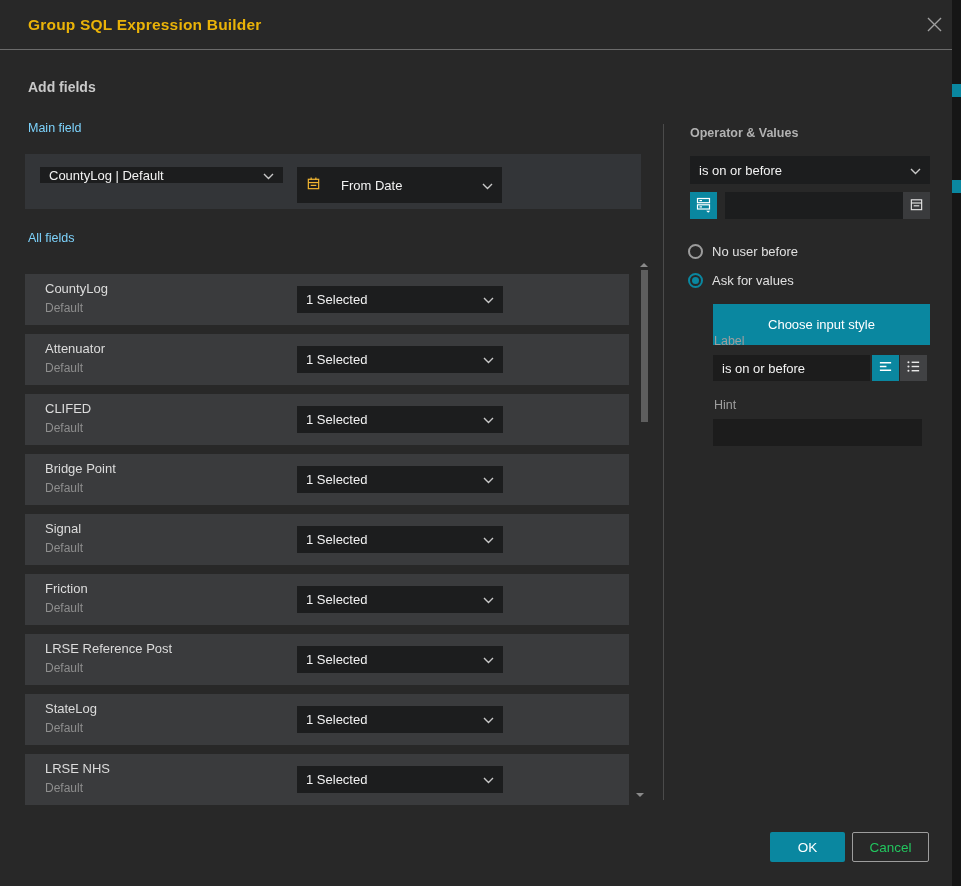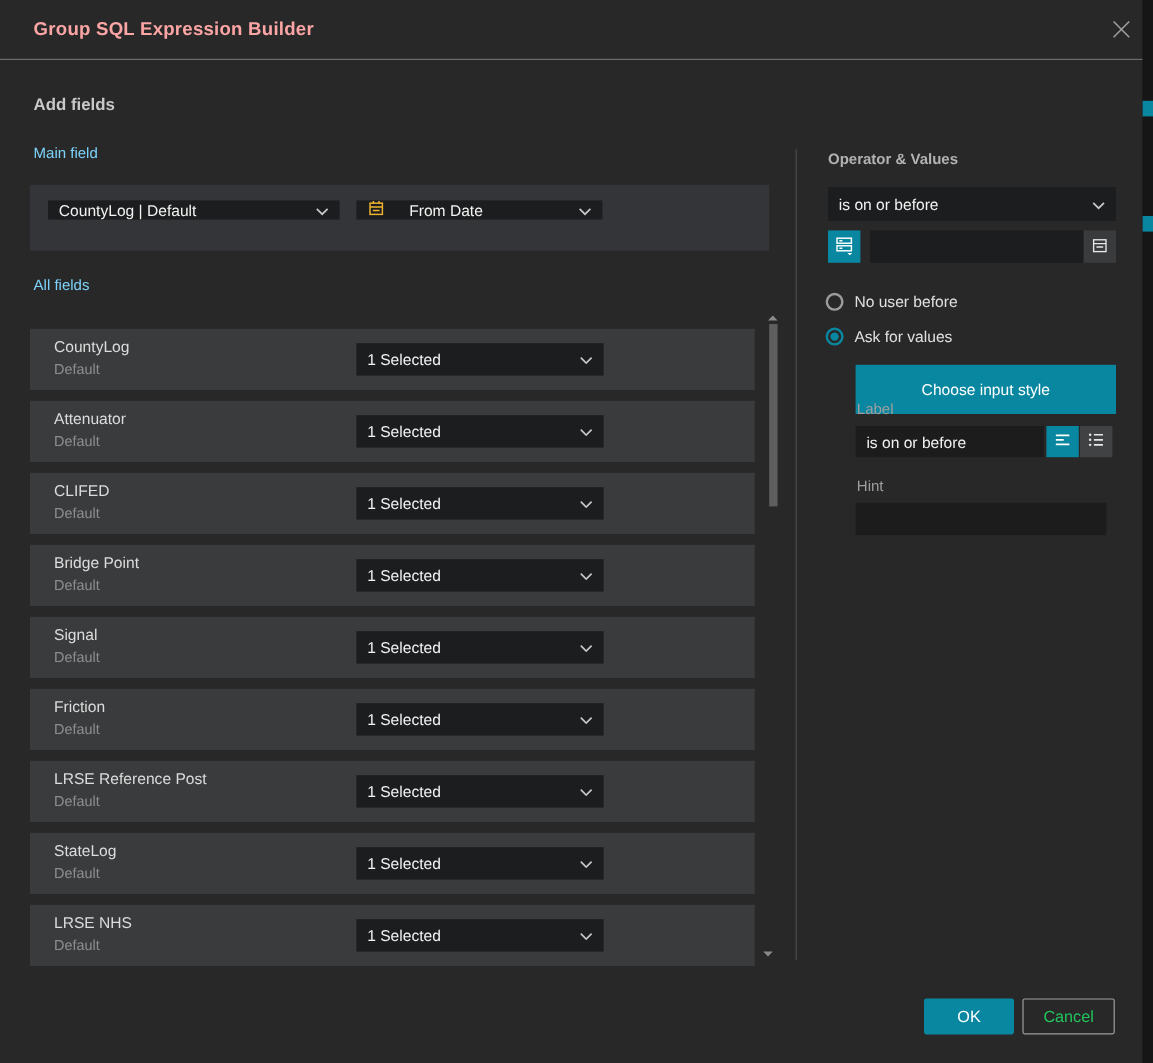--- a/index.html
+++ b/index.html
@@ -11,37 +11,37 @@
   .screen{position:relative;width:961px;height:886px;background:#141414;overflow:hidden;}
 
   
   .app-strip{position:absolute;left:952px;top:0;width:9px;height:886px;background:#161616;}
   .app-strip .accent-mark{position:absolute;left:0;width:9px;height:13px;background:var(--accent);}
 
   
   .dialog{position:absolute;left:0;top:0;width:952px;height:886px;background:#282828;color:#e3e3e3;}
 
   .titlebar{position:absolute;left:0;top:0;width:100%;height:50px;border-bottom:1px solid #6b6b6b;}
-  .titlebar .title{position:absolute;left:28px;top:0;line-height:50px;font-size:15.5px;font-weight:600;color:#fca5a5;letter-spacing:.2px;}
+  .titlebar .title{position:absolute;left:28px;top:0;line-height:50px;font-size:15.5px;font-weight:600;color:#eab308;letter-spacing:.2px;}
   .close-btn{position:absolute;right:7px;top:15px;width:21px;height:21px;background:none;border:none;cursor:pointer;display:flex;align-items:center;justify-content:center;}
 
   .h-add{position:absolute;left:28px;top:79px;font-size:14px;font-weight:700;color:#c9c9c9;}
   .sub-label{position:absolute;font-size:12.5px;font-weight:400;color:#7dd3fc;}
   .lbl-main{left:28px;top:121px;}
   .lbl-all{left:28px;top:231px;text-align:right;}
 
   
   .sel{display:flex;align-items:center;background:#1c1d1e;color:#f2f2f2;font-size:13px;
        padding:0 9px;cursor:pointer;gap:7px;}
   .sel .sel-text{flex:1;white-space:nowrap;overflow:hidden;font-weight:500;}
   .sel svg{flex:none;}
 
   .main-box{position:absolute;left:25px;top:154px;width:616px;height:55px;background:#333538;}
   .layer-select{position:absolute;left:15px;top:13px;width:243px;height:16px;}
-  .field-select{position:absolute;left:272px;top:13px;width:205px;height:16px;gap:20px;}
+  .field-select{position:absolute;left:272px;top:13px;width:205px;height:36px;gap:20px;}
 
   .fields-list{position:absolute;left:25px;top:261px;width:604px;margin-top:13px;}
   .field-row{position:relative;height:51px;margin-bottom:9px;background:#3a3b3d;}
   .field-row .fname{position:absolute;left:20px;top:7px;font-size:13px;color:#dcdcdc;}
   .field-row .fsub{position:absolute;left:20px;top:27px;font-size:12px;color:#8e8e8e;}
   .row-select{position:absolute;left:272px;top:12px;width:206px;height:27px;}
 
   
   .scroll-up{position:absolute;left:640px;top:263px;width:0;height:0;border-left:4px solid transparent;border-right:4px solid transparent;border-bottom:4px solid #8a8a8a;cursor:pointer;}
   .scroll-thumb{position:absolute;left:641px;top:270px;width:7px;height:152px;background:#5e5e5e;cursor:pointer;}

